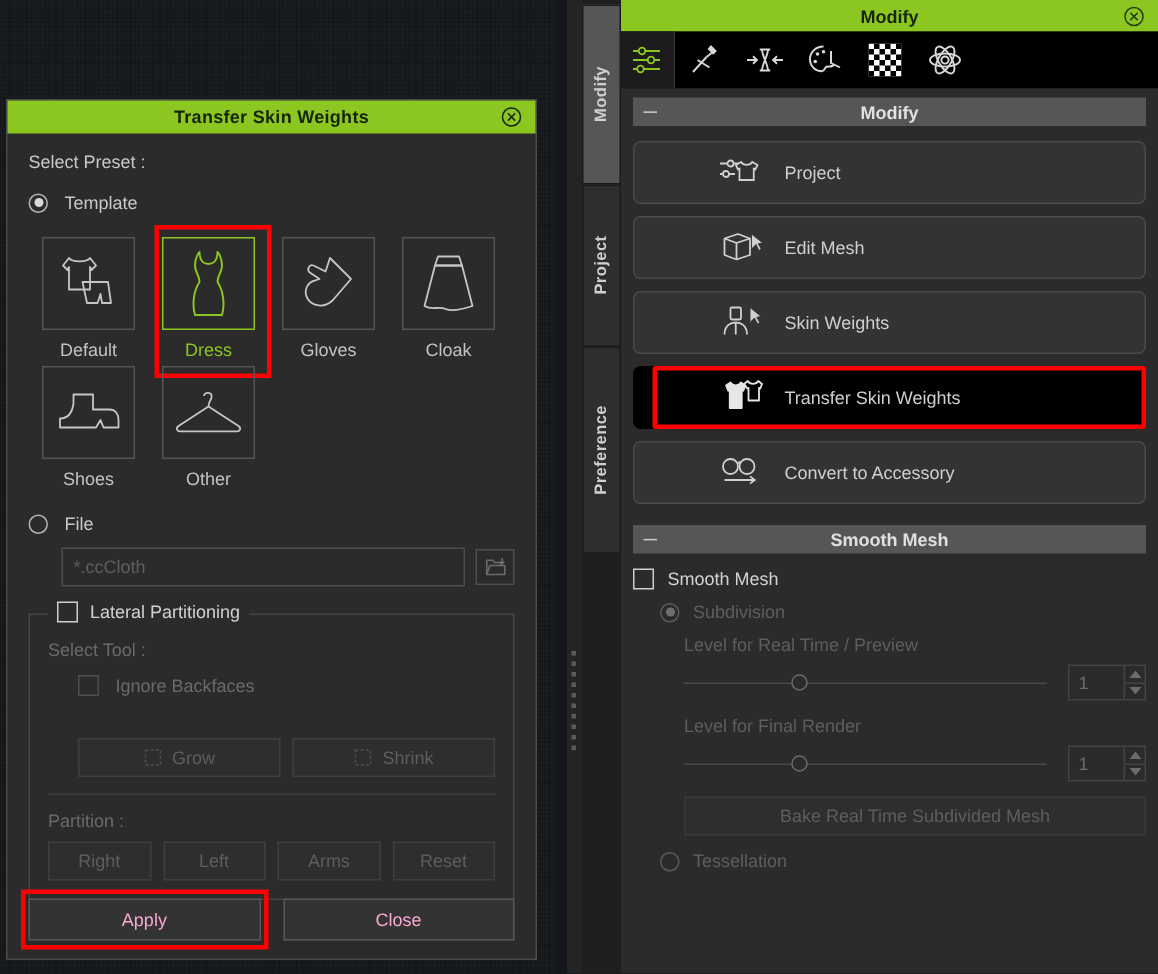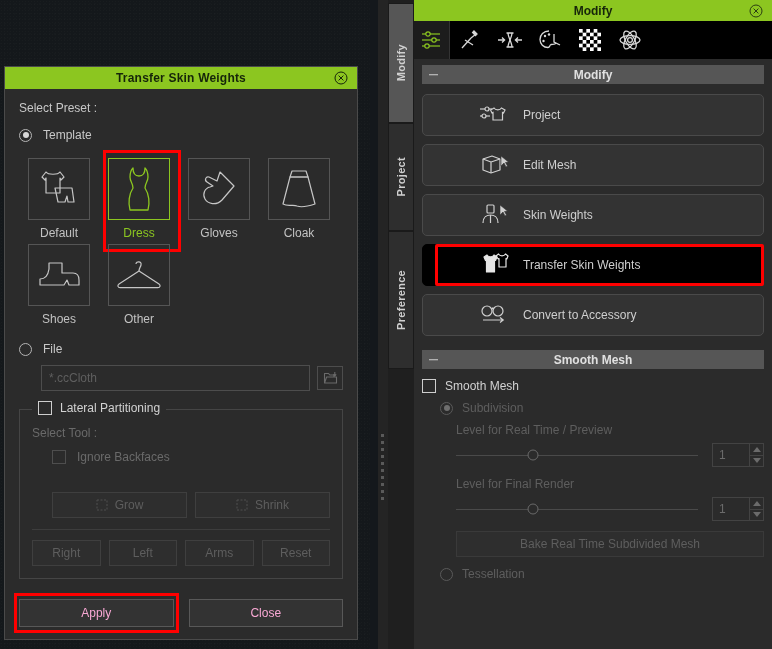--- a/index.html
+++ b/index.html
@@ -369,20 +369,21 @@
               <svg width="12" height="12" viewBox="0 0 12 12" fill="none" stroke="#4f4f4f" stroke-width="1" stroke-dasharray="2 1.5">
                   <rect x="1" y="1" width="10" height="10"></rect>
                 </svg>
             </span>
             <span>Shrink</span>
           </div>
         </div>
 
         <div style="border-top:1px solid #3d3d3d; margin:11px 0 10px 0;"></div>
 
+        <div class="lbl-dim">Partition :</div>
 
         <div class="part-btns">
           <div class="btn-dim">Right</div>
           <div class="btn-dim">Left</div>
           <div class="btn-dim">Arms</div>
           <div class="btn-dim">Reset</div>
         </div>
       </div>
 
       <div class="dlg-footer">

